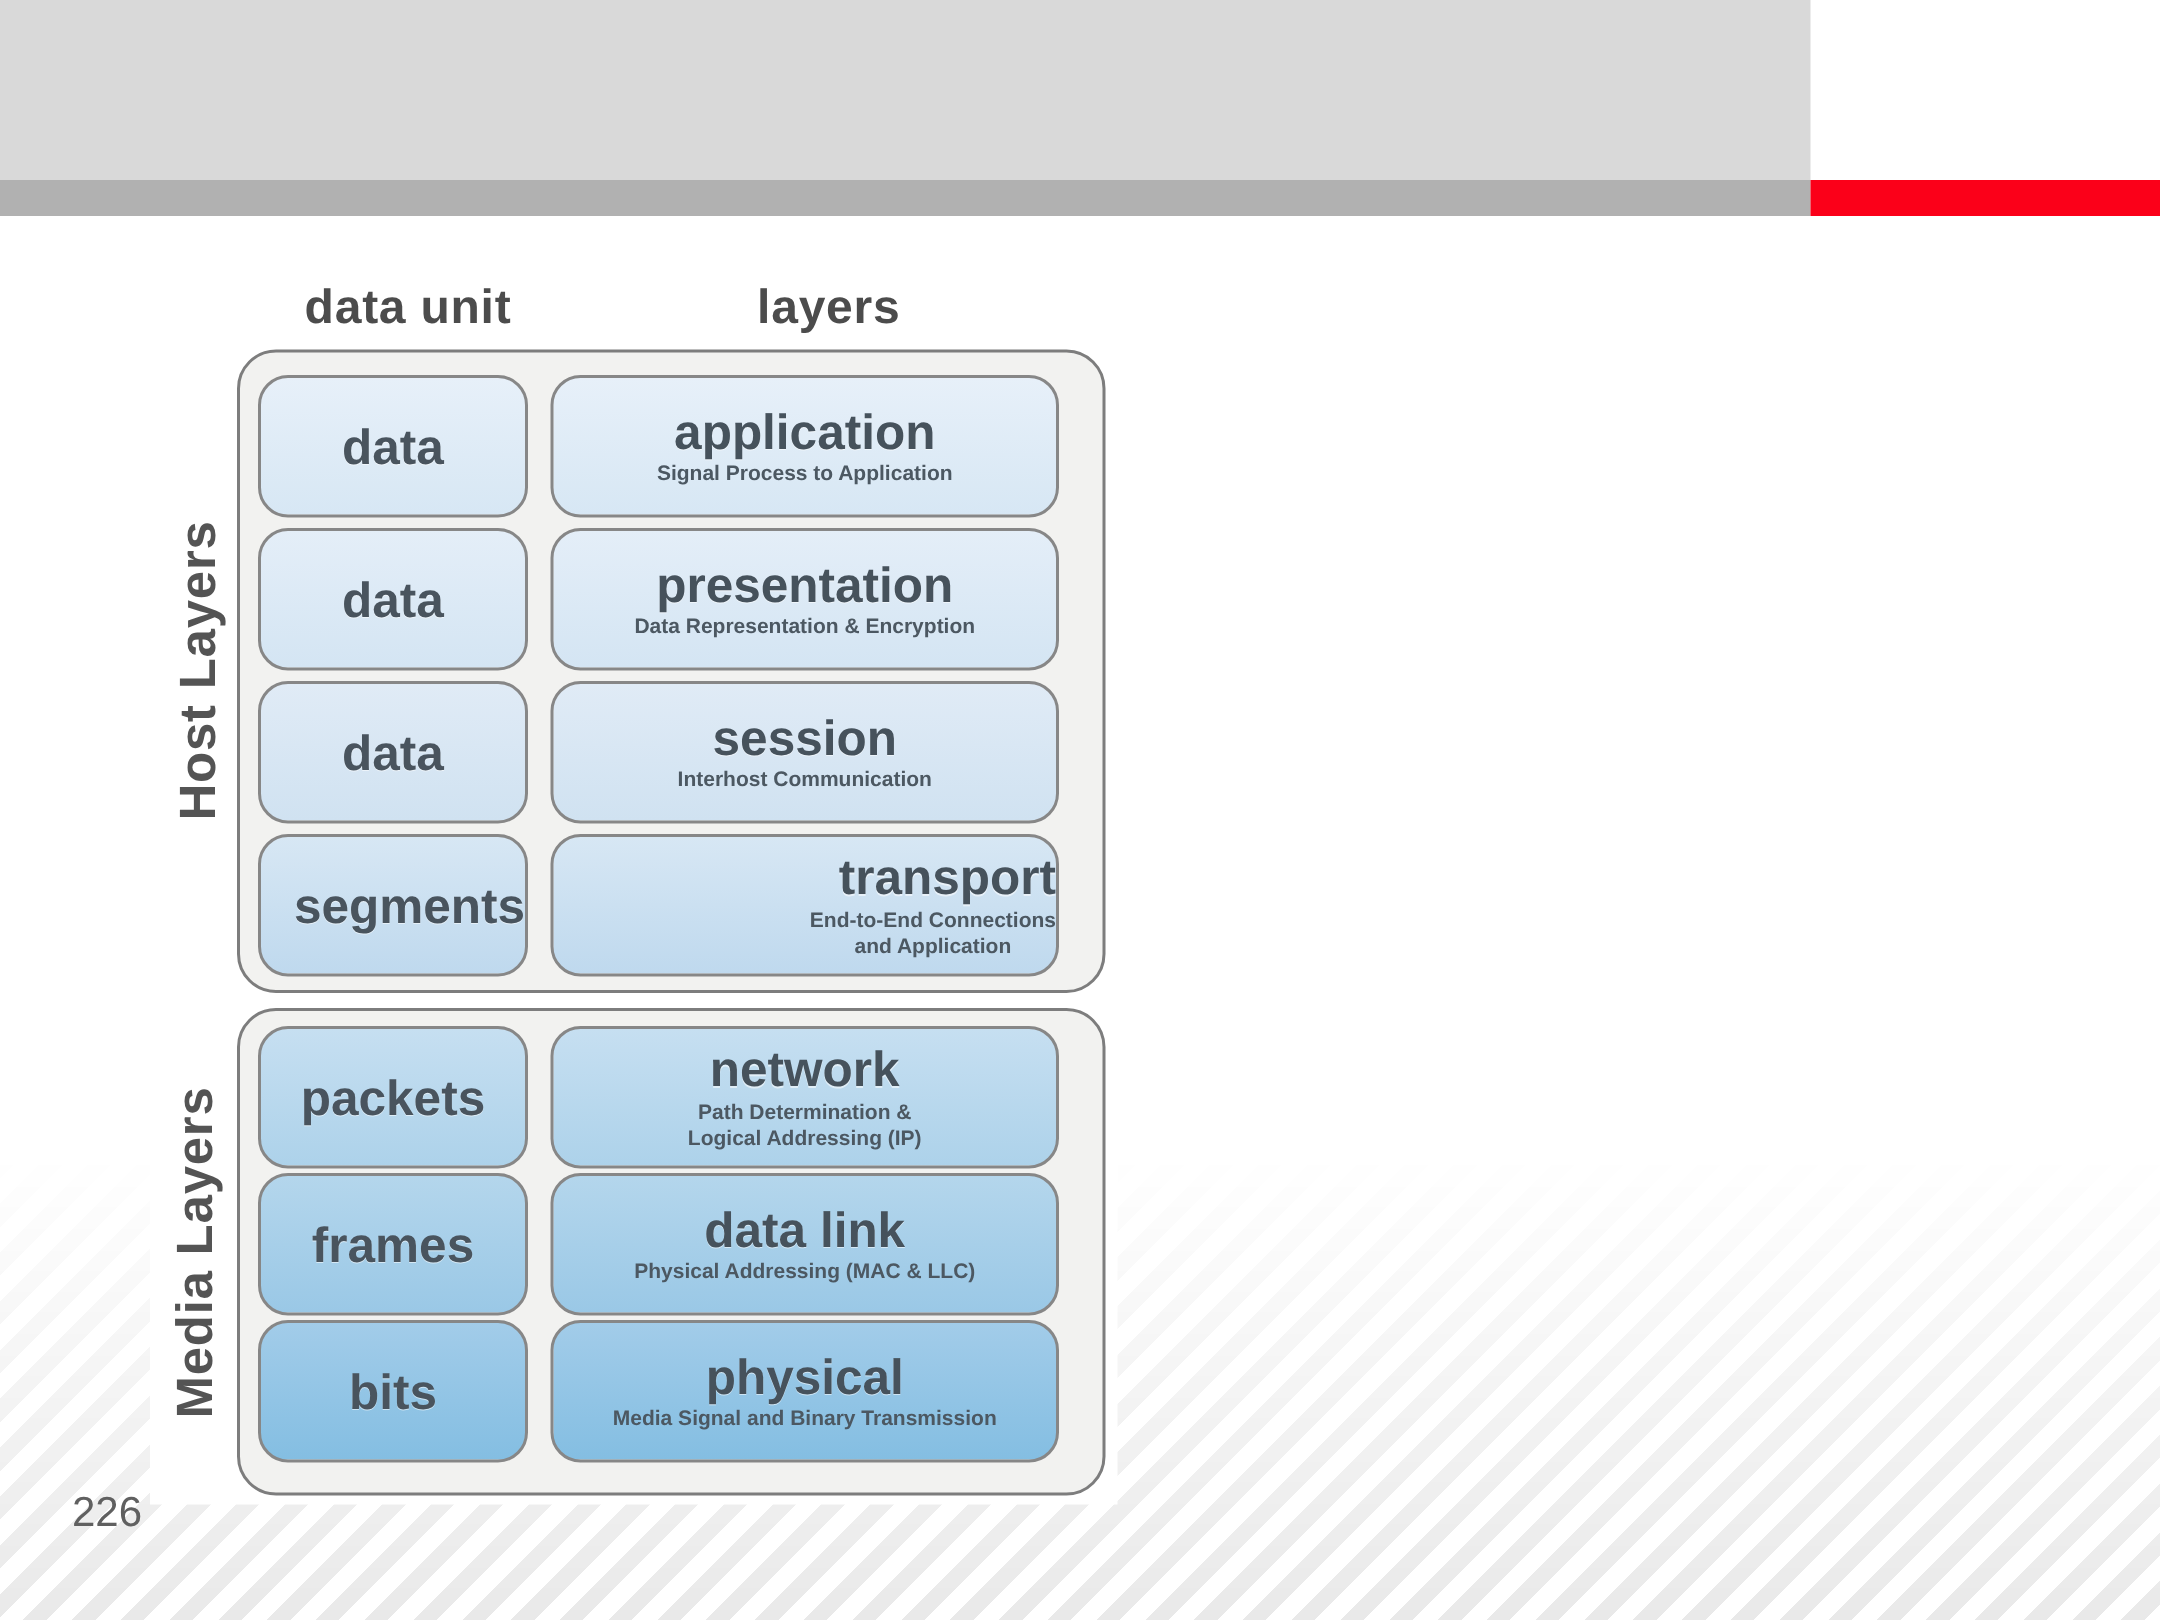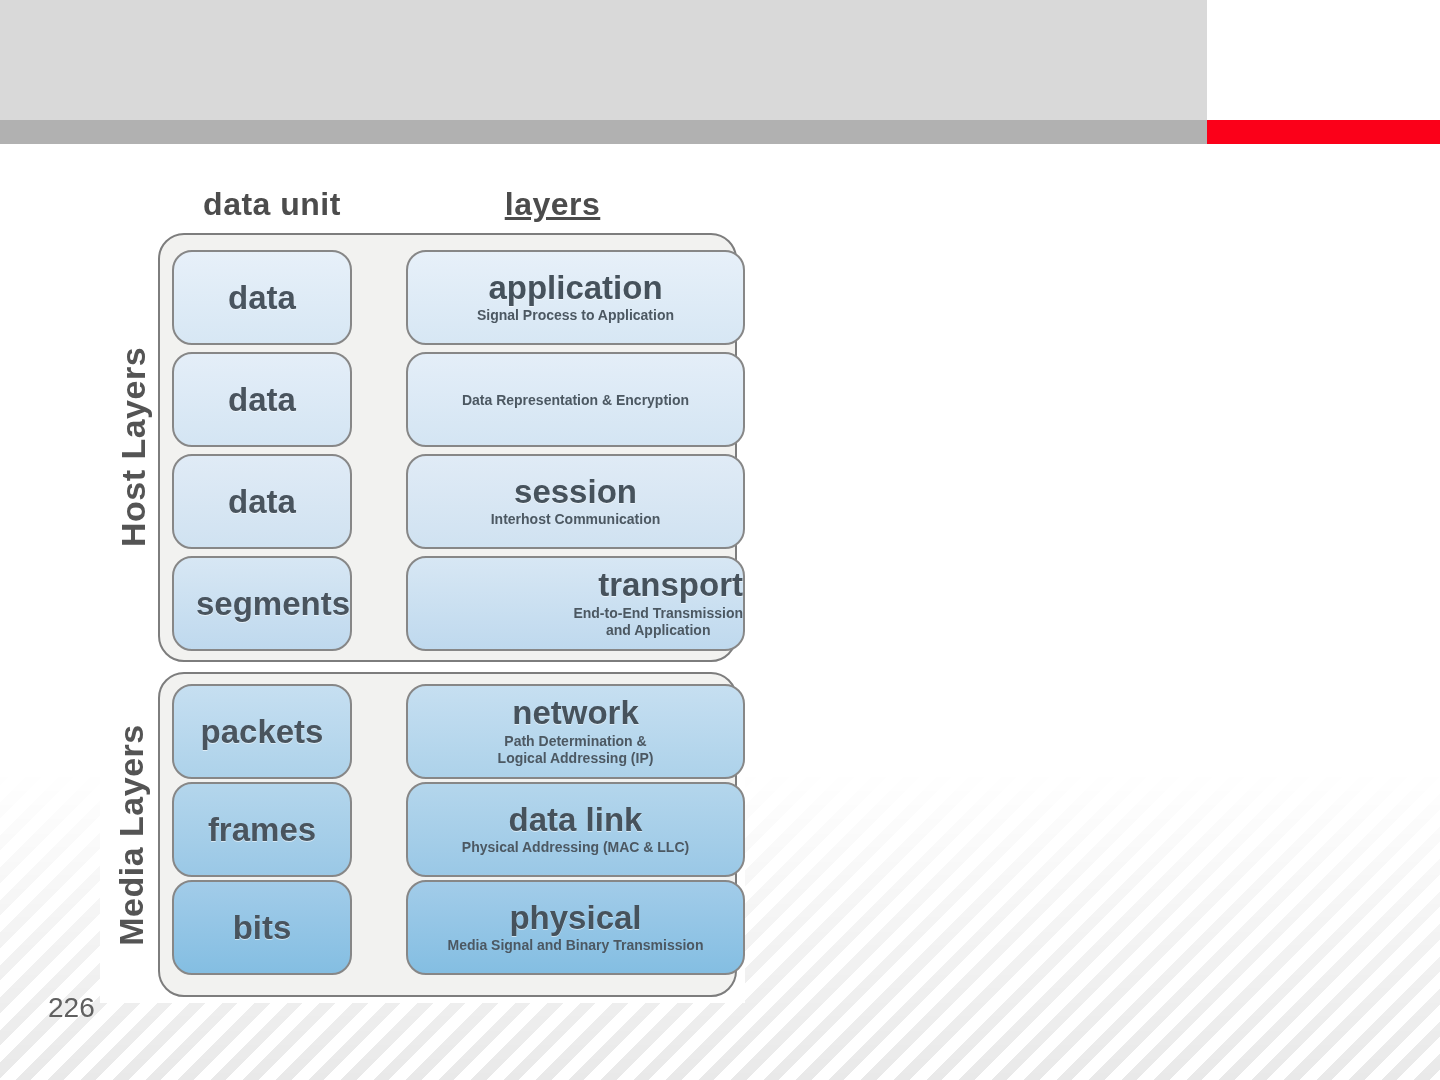--- a/index.html
+++ b/index.html
@@ -24,21 +24,21 @@
 
   
   .diagram-canvas { position:absolute; left:100px; top:160px; width:645px; height:843px; background:#ffffff; z-index:2; }
 
   
   .col-header {
     position:absolute; top:186px; z-index:5; text-align:center;
     font-size:32px; font-weight:bold; color:#4c4c4c; letter-spacing:0.5px;
   }
   .col-header.du { left:172px; width:200px; }
-  .col-header.ly { left:383px; width:339px;text-decoration:underline; }
+  .col-header.ly { left:383px; width:339px; }
 
   
   .group-box {
     position:absolute; left:158px; width:579px; z-index:3;
     background:#f2f2f0; border:2px solid #7d7d7d; border-radius:26px;
   }
   .group-box.host  { top:233px; height:429px; }
   .group-box.media { top:672px; height:325px; }
 
   
@@ -51,21 +51,21 @@
   .side-label.media { left:131px; top:835px; }
 
   
   .cell {
     position:absolute; z-index:4; height:95px;
     border:2px solid #878787; border-radius:20px;
     display:flex; flex-direction:column; align-items:center; justify-content:center;
     text-align:center;
   }
   .cell.left  { left:172px; width:180px; }
-  .cell.right { left:406px; width:339px; }
+  .cell.right { left:367px; width:339px; }
 
   .rowt1 { top:250px; } .rowt2 { top:352px; } .rowt3 { top:454px; } .rowt4 { top:556px; }
   .rowt5 { top:684px; } .rowt6 { top:782px; } .rowt7 { top:880px; }
 
   .c1 { background:linear-gradient(180deg,#e7f0f9,#d7e7f4); }
   .c2 { background:linear-gradient(180deg,#e4eef8,#d4e5f3); }
   .c3 { background:linear-gradient(180deg,#e0ebf6,#d0e2f1); }
   .c4 { background:linear-gradient(180deg,#d7e7f4,#bfd9ee);align-items:flex-end; }
   .c5 { background:linear-gradient(180deg,#c6dff1,#add2ea); }
   .c6 { background:linear-gradient(180deg,#b4d6ec,#9ac8e6); }
@@ -114,20 +114,21 @@
   <div class="layer-desc">
     <div>Signal Process to Application</div>
     <div></div>
   </div>
 </div>
 
 <div class="cell left rowt2 c2">
   <span class="du-word">data</span>
 </div>
 <div class="cell right rowt2 c2">
+  <div class="layer-name">presentation</div>
   <div class="layer-desc">
     <div>Data Representation &amp; Encryption</div>
     <div></div>
   </div>
 </div>
 
 <div class="cell left rowt3 c3">
   <span class="du-word">data</span>
 </div>
 <div class="cell right rowt3 c3">
@@ -137,21 +138,21 @@
     <div></div>
   </div>
 </div>
 
 <div class="cell left rowt4 c4">
   <span class="du-word">segments</span>
 </div>
 <div class="cell right rowt4 c4">
   <div class="layer-name">transport</div>
   <div class="layer-desc">
-    <div>End-to-End Transmission</div>
+    <div>End-to-End Connections</div>
     <div>and Application</div>
   </div>
 </div>
 
 <div class="cell left rowt5 c5">
   <span class="du-word">packets</span>
 </div>
 <div class="cell right rowt5 c5">
   <div class="layer-name">network</div>
   <div class="layer-desc">

